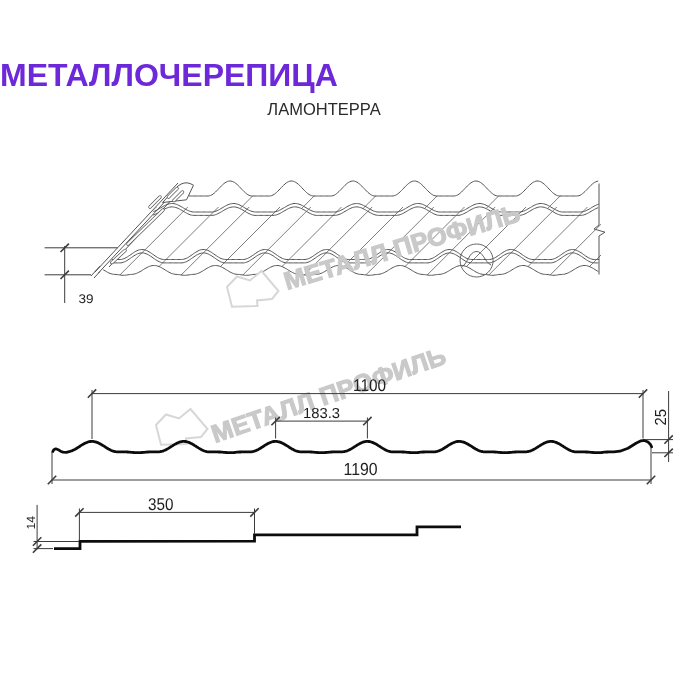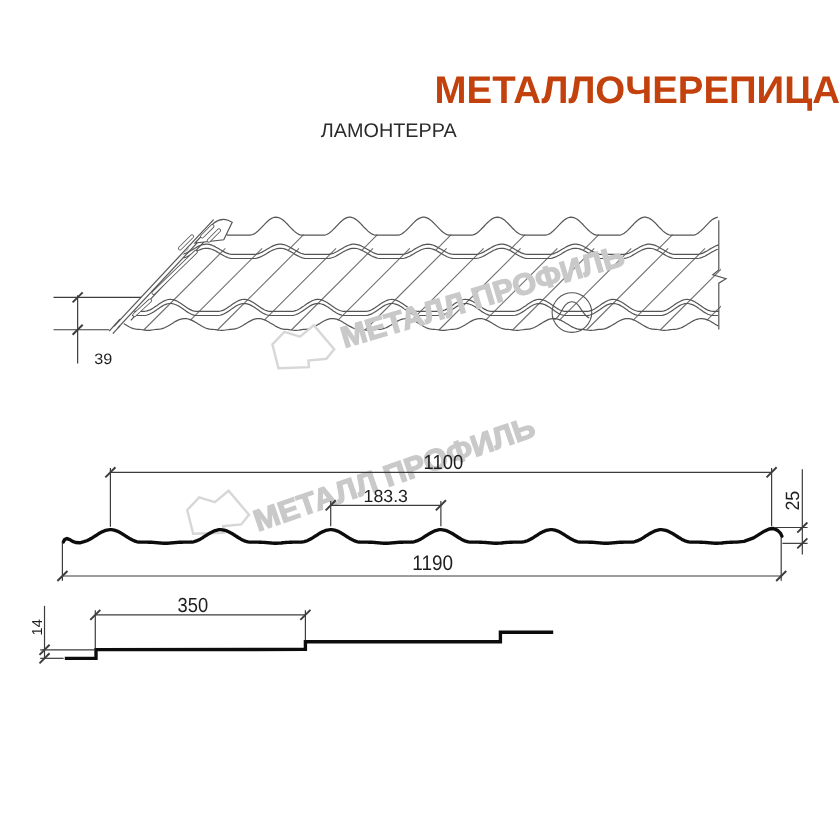--- a/index.html
+++ b/index.html
@@ -1,16 +1,16 @@
 <!DOCTYPE html>
 <html><head><meta charset="utf-8"><style>
 html,body{margin:0;padding:0;background:#ffffff;width:700px;height:700px;overflow:hidden}
 *{font-family:"Liberation Sans",sans-serif;-webkit-font-smoothing:antialiased}
 svg text{text-rendering:geometricPrecision}
-.title{position:absolute;left:0;top:57.4px;width:700px;text-align:right;font-size:32px;font-weight:bold;color:#c2410c;letter-spacing:0;white-space:nowrap}
+.title{position:absolute;left:0;top:57.4px;width:700px;text-align:left;font-size:32px;font-weight:bold;color:#6d28d9;letter-spacing:0;white-space:nowrap}
 .sub{position:absolute;left:0;top:100px;width:648px;text-align:center;font-size:16.5px;font-weight:normal;color:#2a2a2a;letter-spacing:0}
 .art{position:absolute;left:0;top:0}
 </style></head>
 <body>
 <div class="art"><svg width="700" height="700" viewBox="0 0 700 700">
       <polygon points="156.0,425.0 166.0,414.5 179.0,418.5 190.5,409.0 207.5,429.0 201.0,437.0 186.0,438.5 186.5,444.0 161.0,444.8" fill="#ffffff" stroke="#d7d7d7" stroke-width="2"></polygon>
       <text x="215" y="443" font-size="25" font-weight="bold" fill="#c9c9c9" stroke="#c9c9c9" stroke-width="1.1" textLength="246" lengthAdjust="spacingAndGlyphs" transform="rotate(-19 215 443)" font-family="Liberation Sans, sans-serif">МЕТАЛЛ ПРОФИЛЬ</text>
       <defs>
         <clipPath id="clip3d">
           <polygon points="90,285 187,172 601,172 601,295 90,295"></polygon>

